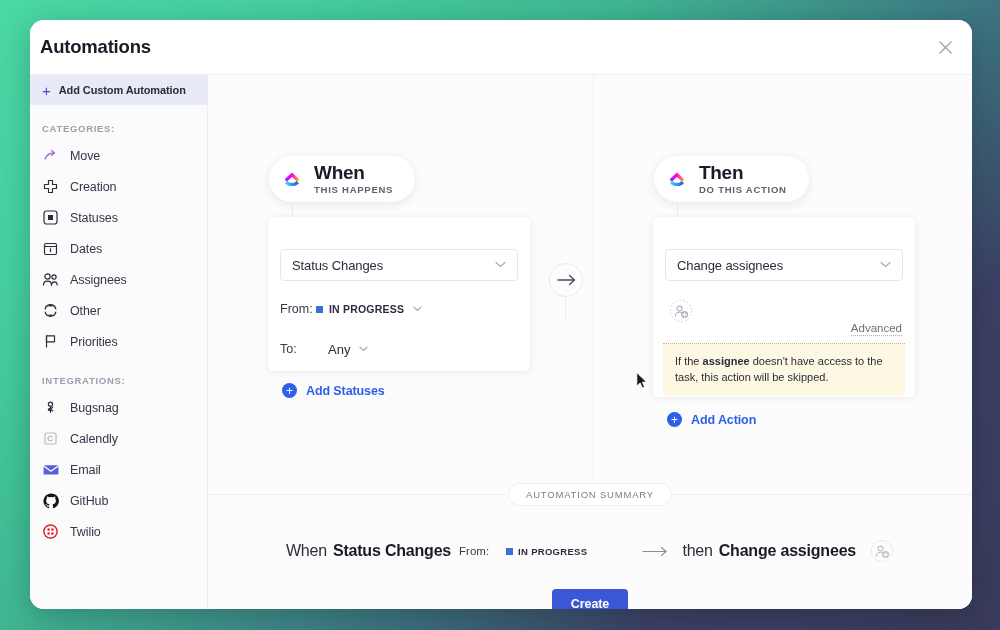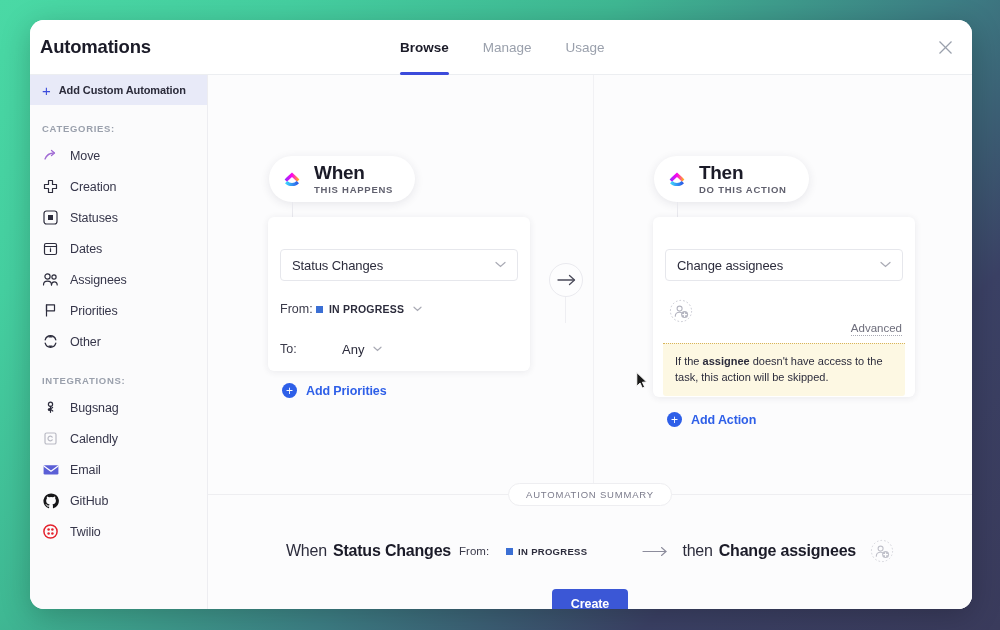--- a/index.html
+++ b/index.html
@@ -309,25 +309,20 @@
   #cursor { position: absolute; left: 428px; top: 297px; width: 12px; height: 18px; pointer-events: none; }
 </style>
 </head>
 <body>
 
 <div id="window">
 
   <div id="header">
     <div id="page-title">Automations</div>
 
-    <div id="tabs">
-      <div class="tab active">Browse</div>
-      <div class="tab">Manage</div>
-      <div class="tab">Usage</div>
-    </div>
 
     <div id="close-btn">
       <svg width="15" height="15" viewBox="0 0 15 15" fill="none" stroke="currentColor" stroke-width="1.3">
         <line x1="1.5" y1="1.5" x2="13.5" y2="13.5"></line>
           <line x1="13.5" y1="1.5" x2="1.5" y2="13.5"></line>
       </svg>
     </div>
   </div>
 
   <div id="body">
@@ -389,38 +384,38 @@
               <path d="M1.5 13c0-2.4 1.8-3.8 4-3.8s4 1.4 4 3.8"></path>
             <circle cx="12" cy="5" r="2.1"></circle>
               <path d="M9.5 13c0-2 1.2-3.2 2.8-3.2s2.9 1.2 2.9 3.2"></path>
           </svg>
         </span>
         <span class="nav-label">Assignees</span>
       </div>
 
       <div class="nav-item">
         <span class="nav-icon">
-          <svg width="15" height="15" viewBox="0 0 15 15" fill="none" stroke="#2c2c3c" stroke-width="1.2" stroke-linejoin="round">
-            <path d="M3.5 1.5v12"></path>
-              <path d="M3.5 1.8h8v6h-8z"></path>
-          </svg>
-        </span>
-        <span class="nav-label">Priorities</span>
-      </div>
-
-      <div class="nav-item">
-        <span class="nav-icon">
           <svg width="15" height="15" viewBox="0 0 15 15" fill="none" stroke="#2c2c3c" stroke-width="1.3" stroke-linecap="round" stroke-linejoin="round">
             <path d="M2.2 5.8A5.5 5.5 0 0 1 12.8 5.8"></path>
               <path d="M7.5 1.2 9.7 3.6 5.3 3.6z" fill="#2c2c3c" stroke="none"></path>
             <path d="M12.8 9.2A5.5 5.5 0 0 1 2.2 9.2"></path>
               <path d="M7.5 13.8 5.3 11.4h4.4z" fill="#2c2c3c" stroke="none"></path>
           </svg>
         </span>
         <span class="nav-label">Other</span>
+      </div>
+
+      <div class="nav-item">
+        <span class="nav-icon">
+          <svg width="15" height="15" viewBox="0 0 15 15" fill="none" stroke="#2c2c3c" stroke-width="1.2" stroke-linejoin="round">
+            <path d="M3.5 1.5v12"></path>
+              <path d="M3.5 1.8h8v6h-8z"></path>
+          </svg>
+        </span>
+        <span class="nav-label">Priorities</span>
       </div>
 
       <div class="sec-head">INTEGRATIONS:</div>
 
       <div class="nav-item">
         <span class="nav-icon">
           <svg width="15" height="15" viewBox="0 0 15 15" fill="none" stroke="#2c2c3c" stroke-width="1.2">
             <circle cx="7.5" cy="4.2" r="2.1"></circle>
               <path d="M7.5 6.3v6" stroke-linecap="round"></path>
             <circle cx="6.3" cy="9.6" r="1.5" fill="#2c2c3c" stroke="none"></circle>
@@ -521,34 +516,34 @@
               <span class="chev" style="margin-left:3px;">
                 <svg width="9" height="6" viewBox="0 0 9 6" fill="none" stroke="currentColor" stroke-width="1.2" stroke-linecap="round">
                     <path d="M1 1.2 4.5 4.5 8 1.2"></path>
                   </svg>
               </span>
             </span>
           </div>
 
           <div class="row" style="top:121px;">
             <span class="rk">To:</span>
-            <span class="rv" style="margin-left:26px;">
+            <span class="rv" style="margin-left:12px;">
               <span class="any-txt">Any</span>
               <span class="chev" style="margin-left:3px;">
                 <svg width="9" height="6" viewBox="0 0 9 6" fill="none" stroke="currentColor" stroke-width="1.2" stroke-linecap="round">
                     <path d="M1 1.2 4.5 4.5 8 1.2"></path>
                   </svg>
               </span>
             </span>
           </div>
         </div>
 
         <div class="add-link" id="add-condition">
           <span class="add-dot">+</span>
-          <span class="add-txt">Add Priorities</span>
+          <span class="add-txt">Add Statuses</span>
         </div>
 
         <div id="arrow-circle">
           <svg width="19" height="12" viewBox="0 0 19 12" fill="none" stroke="currentColor" stroke-width="1.3" stroke-linecap="round" stroke-linejoin="round">
             <line x1="1" y1="6" x2="17" y2="6"></line>
               <path d="M12.5 1.5 17.5 6l-5 4.5"></path>
           </svg>
         </div>
         <div id="arrow-stem"></div>
 

